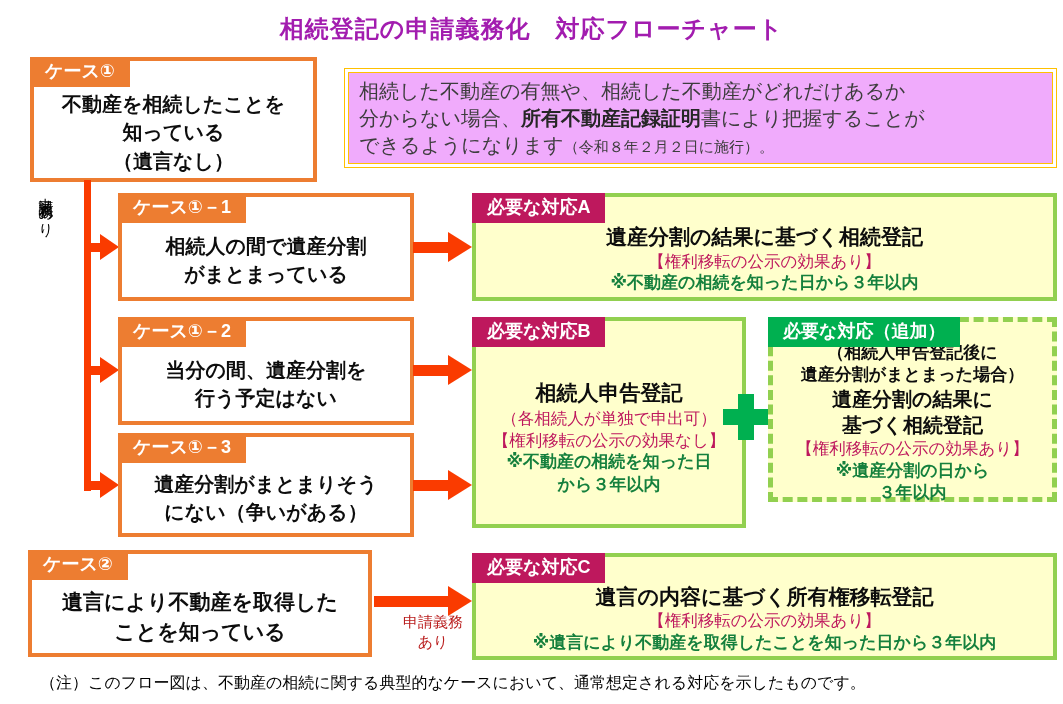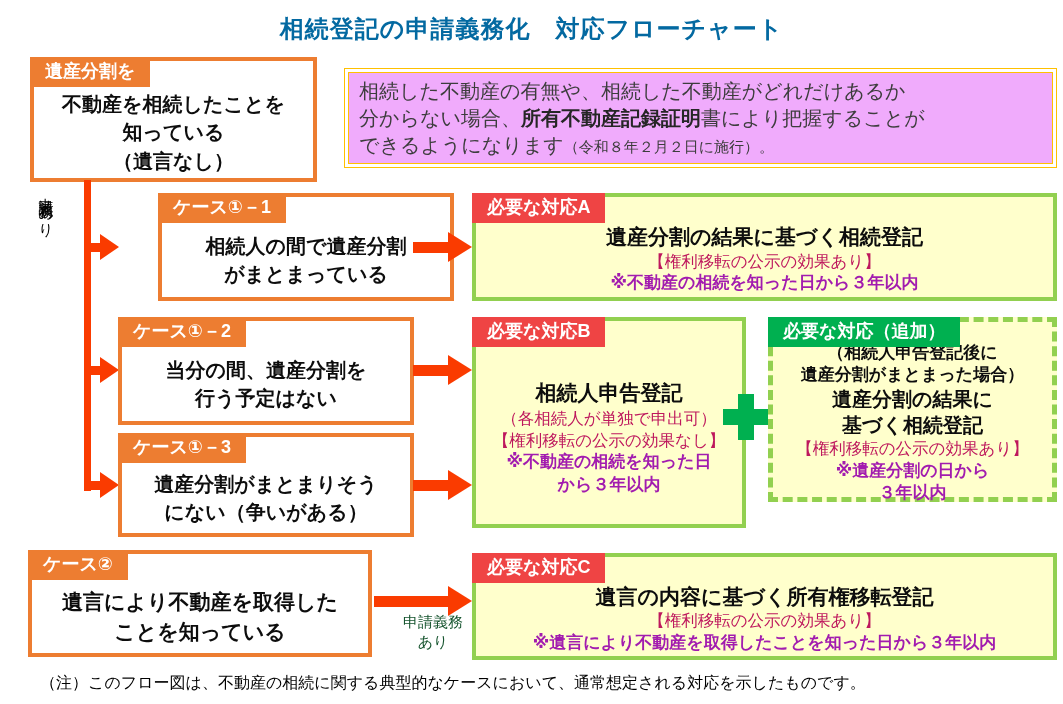--- a/index.html
+++ b/index.html
@@ -1,36 +1,36 @@
 <!DOCTYPE html>
 <html><head>
 <meta charset="utf-8">
 <style>
   html,body{margin:0;padding:0;background:#fff;font-family:"Liberation Sans","DejaVu Sans",sans-serif;}
   .stage{position:relative;width:1063px;height:704px;background:#fff;overflow:hidden;}
 
   .page-title{position:absolute;top:13px;left:0;right:0;text-align:center;
-    font-size:24px;font-weight:bold;color:#0369a1;letter-spacing:1px;}
+    font-size:24px;font-weight:bold;color:#a21caf;letter-spacing:1px;}
 
   
   .fbox{position:absolute;box-sizing:border-box;background:#fff;border:4px solid #ED7D31;
     display:flex;flex-direction:column;align-items:center;justify-content:center;text-align:center;}
   .tab{position:absolute;top:-4px;left:-4px;background:#ED7D31;color:#fff;font-weight:bold;
     font-size:18px;line-height:1.15;padding:4px 15px 5px;white-space:nowrap;}
-  .green .tab{background:#ef4444;}
+  .green .tab{background:#be185d;}
   .green{background:#FFFFCC;border-color:#92D050;}
   .dashed{border:5px dashed #92D050;background:#FFFFCC;}
   .dashed .tab{top:-5px;left:-5px;}
 
   .case-line{font-weight:bold;font-size:20px;color:#0d0d0d;line-height:1.42;}
   .case-line.big{font-size:21px;}
   .action-title{font-weight:bold;font-size:21px;color:#0d0d0d;line-height:1.3;}
   .action-title.two{font-size:20px;line-height:1.3;}
   .gray-note{font-size:16.5px;color:#be185d;line-height:1.3;}
-  .red-note{font-size:17px;font-weight:bold;color:#a21caf;line-height:1.32;}
+  .red-note{font-size:17px;font-weight:bold;color:#15803d;line-height:1.32;}
   .cond-line{font-weight:bold;font-size:17px;color:#0d0d0d;line-height:1.3;}
 
   
   .info-box{position:absolute;left:344px;top:68px;width:713px;height:100px;box-sizing:border-box;
     border:1px solid #FFC000;box-shadow:inset 0 0 0 3px #fff,inset 0 0 0 4px #FFC000;
     padding:9px 14px;font-size:20px;color:#3d3d3d;line-height:1.34;background:#f0abfc;}
   .info-box b{color:#262626;}
   .small-inline{font-size:15px;}
 
   
@@ -41,42 +41,42 @@
   .arrow.main .head{border-top:15px solid transparent;border-bottom:15px solid transparent;border-left:24px solid #FA3B00;}
   .arrow.long .shaft{width:74px;height:11px;}
   .arrow.small .shaft{width:14px;height:9px;}
   .arrow.small .head{border-top:13px solid transparent;border-bottom:13px solid transparent;border-left:19px solid #FA3B00;}
 
   .vline{position:absolute;left:84px;top:180px;width:7px;height:311px;background:#FA3B00;}
   .vtext{position:absolute;left:36px;top:186px;height:140px;writing-mode:vertical-rl;
     text-orientation:upright;font-size:15px;color:#000;letter-spacing:2px;}
 
   .arrow-label{position:absolute;left:383px;top:612px;width:100px;text-align:center;
-    font-size:15px;color:#14532d;line-height:1.35;}
+    font-size:15px;color:#b91c1c;line-height:1.35;}
 
   
   .plus{position:absolute;left:723px;top:394px;width:46px;height:46px;}
   .plus::before{content:"";position:absolute;left:0;top:15px;width:46px;height:16px;background:#00B050;}
   .plus::after{content:"";position:absolute;left:15px;top:0;width:16px;height:46px;background:#00B050;}
 
   .footer-note{position:absolute;left:40px;top:673px;font-size:16px;color:#000;}
 
   .pt26{padding-top:26px;}
   .pt30{padding-top:30px;}
   .mb2{margin-bottom:2px;}
 </style>
 </head>
 <body>
 
 <div class="stage">
 
   <div class="page-title">相続登記の申請義務化　対応フローチャート</div>
 
   <div class="fbox" style="left:30px;top:57px;width:287px;height:125px;">
-    <div class="tab">遺産分割を</div>
+    <div class="tab">ケース①</div>
     <div class="case-line pt26">不動産を相続したことを</div>
     <div class="case-line">知っている</div>
     <div class="case-line">（遺言なし）</div>
   </div>
 
   <div class="info-box">
     <div>相続した不動産の有無や、相続した不動産がどれだけあるか</div>
     <div><span>分からない場合、</span><b>所有不動産記録証明</b><span>書により把握することが</span></div>
     <div><span>できるようになります</span><span class="small-inline">（令和８年２月２日に施行）。</span></div>
   </div>
@@ -90,21 +90,21 @@
     </div>
   <div class="arrow small" style="left:86px;top:357px;">
       <div class="shaft"></div>
       <div class="head"></div>
     </div>
   <div class="arrow small" style="left:86px;top:472px;">
       <div class="shaft"></div>
       <div class="head"></div>
     </div>
 
-  <div class="fbox" style="left:118px;top:193px;width:296px;height:108px;margin-left:40px;">
+  <div class="fbox" style="left:118px;top:193px;width:296px;height:108px;">
     <div class="tab">ケース①－1</div>
     <div class="case-line pt26">相続人の間で遺産分割</div>
     <div class="case-line">がまとまっている</div>
   </div>
 
   <div class="fbox" style="left:118px;top:317px;width:296px;height:108px;">
     <div class="tab">ケース①－2</div>
     <div class="case-line pt26">当分の間、遺産分割を</div>
     <div class="case-line">行う予定はない</div>
   </div>

